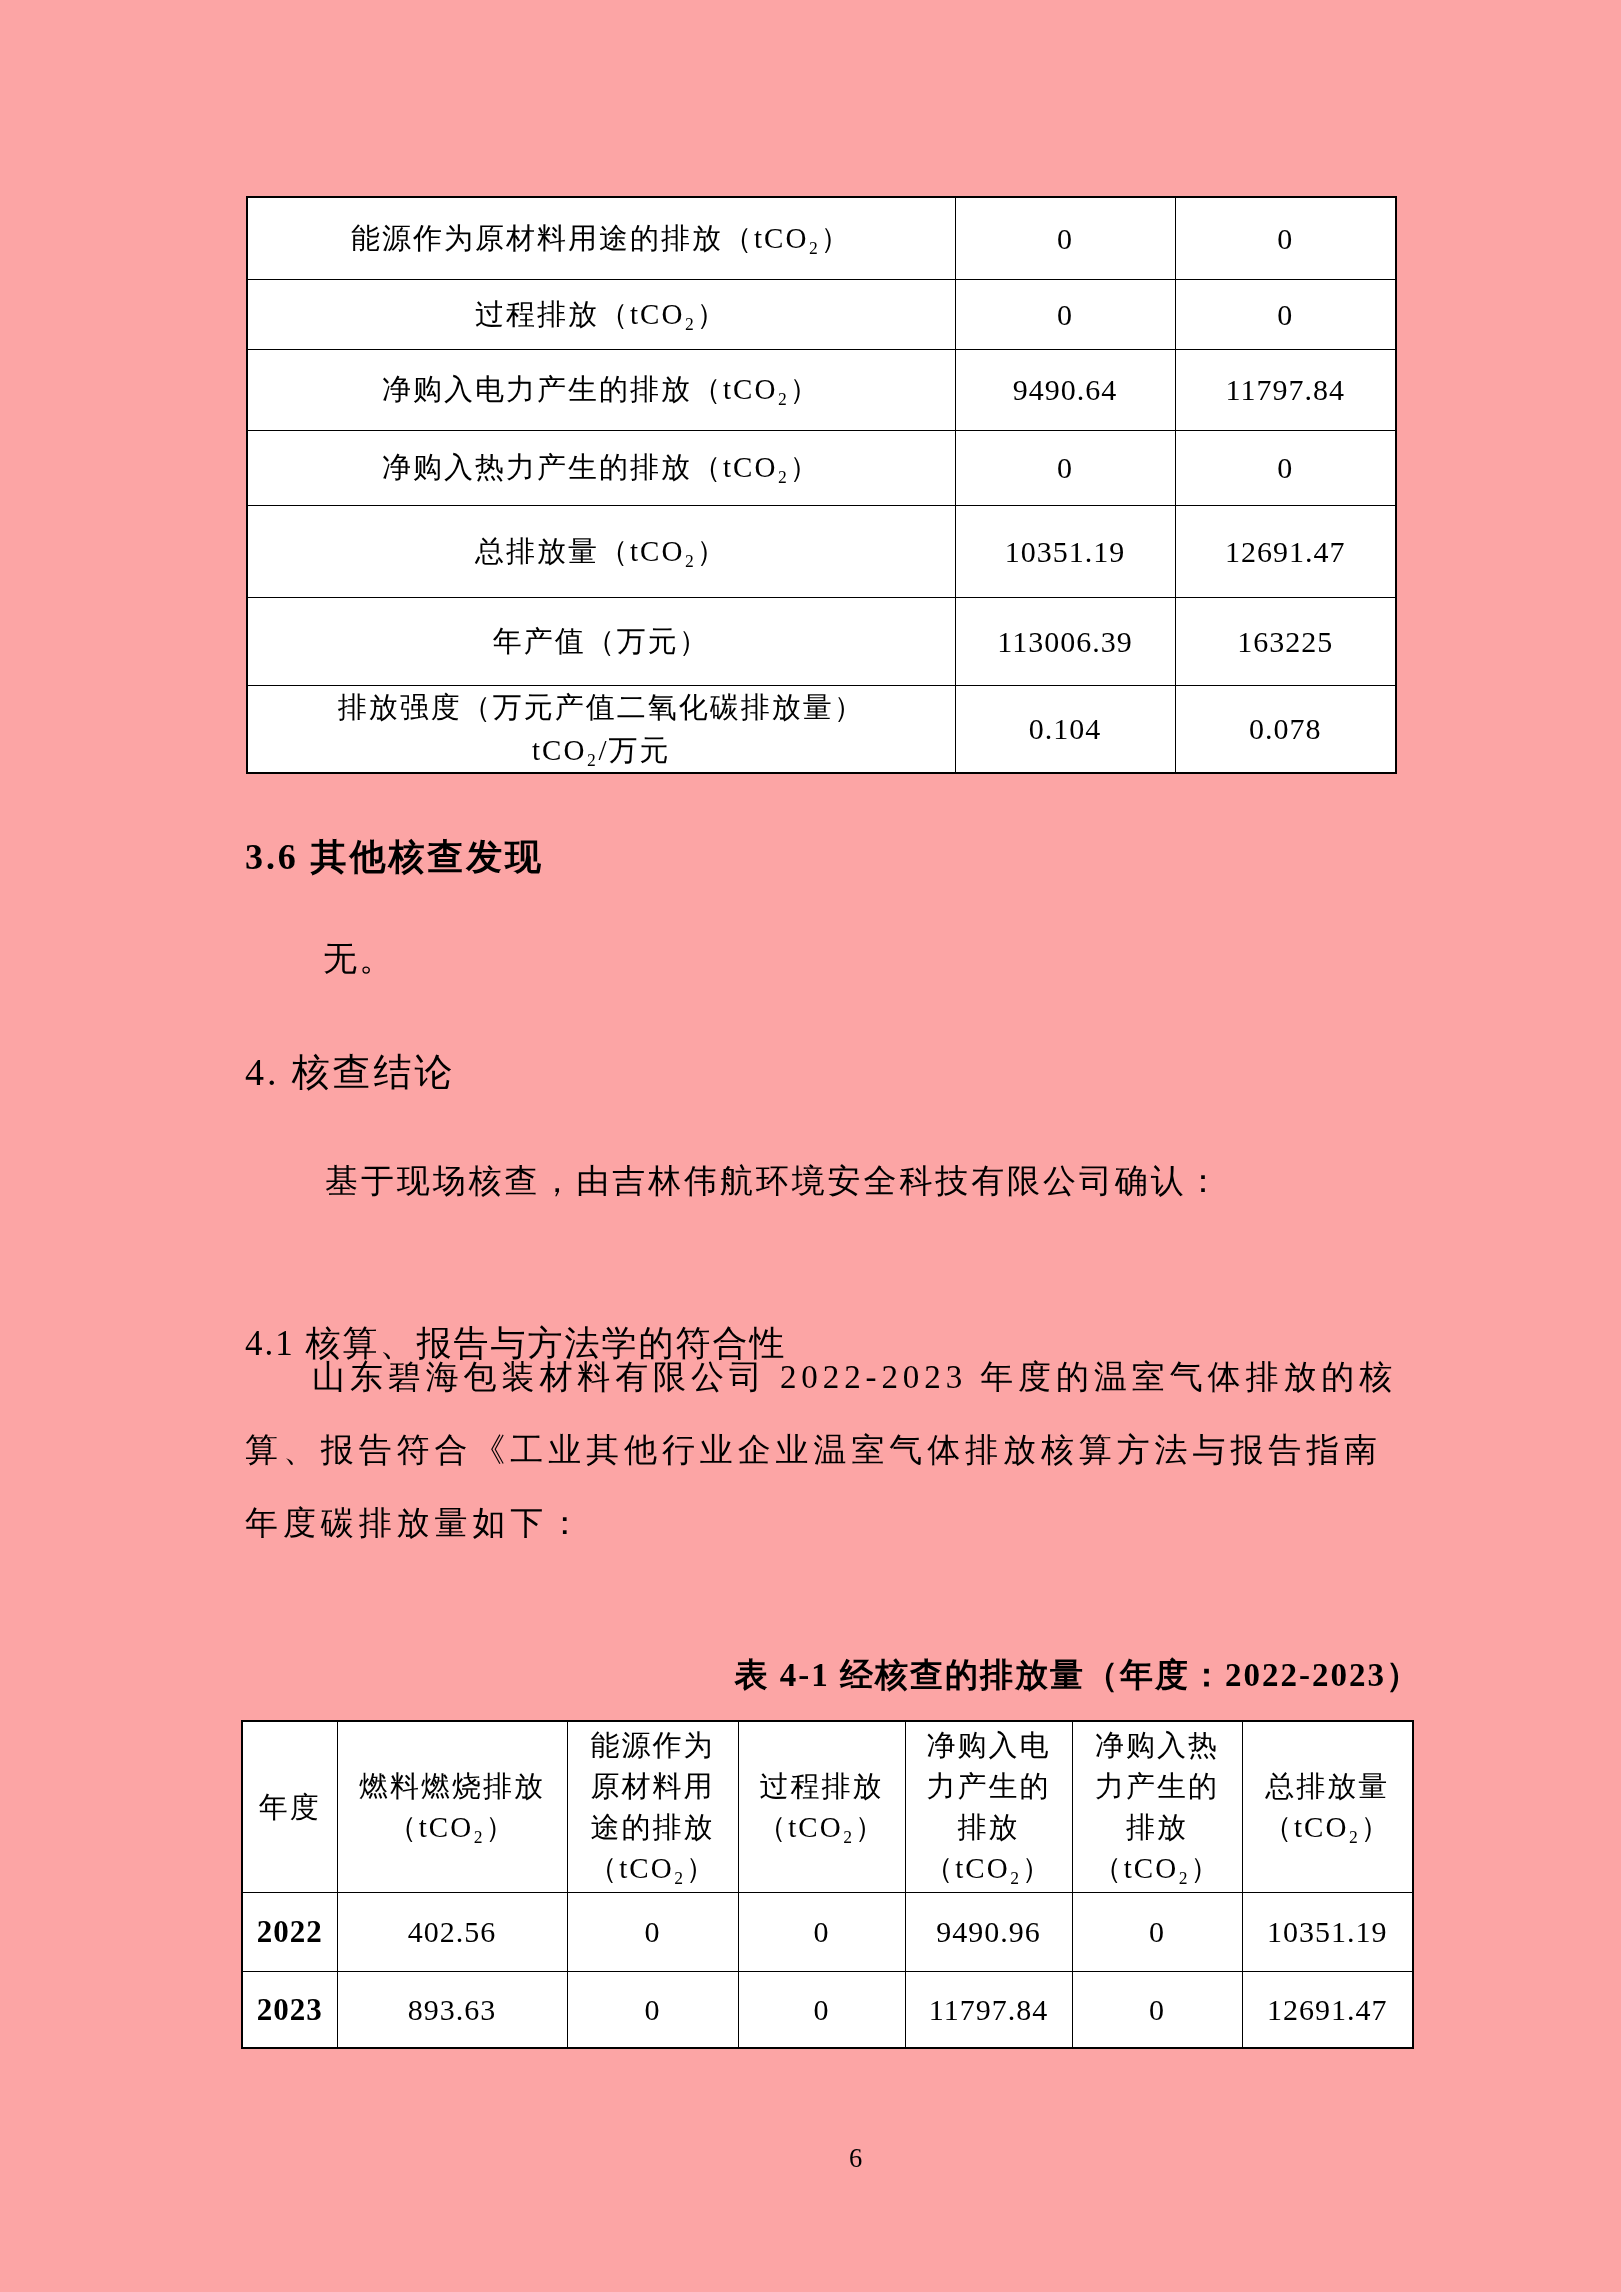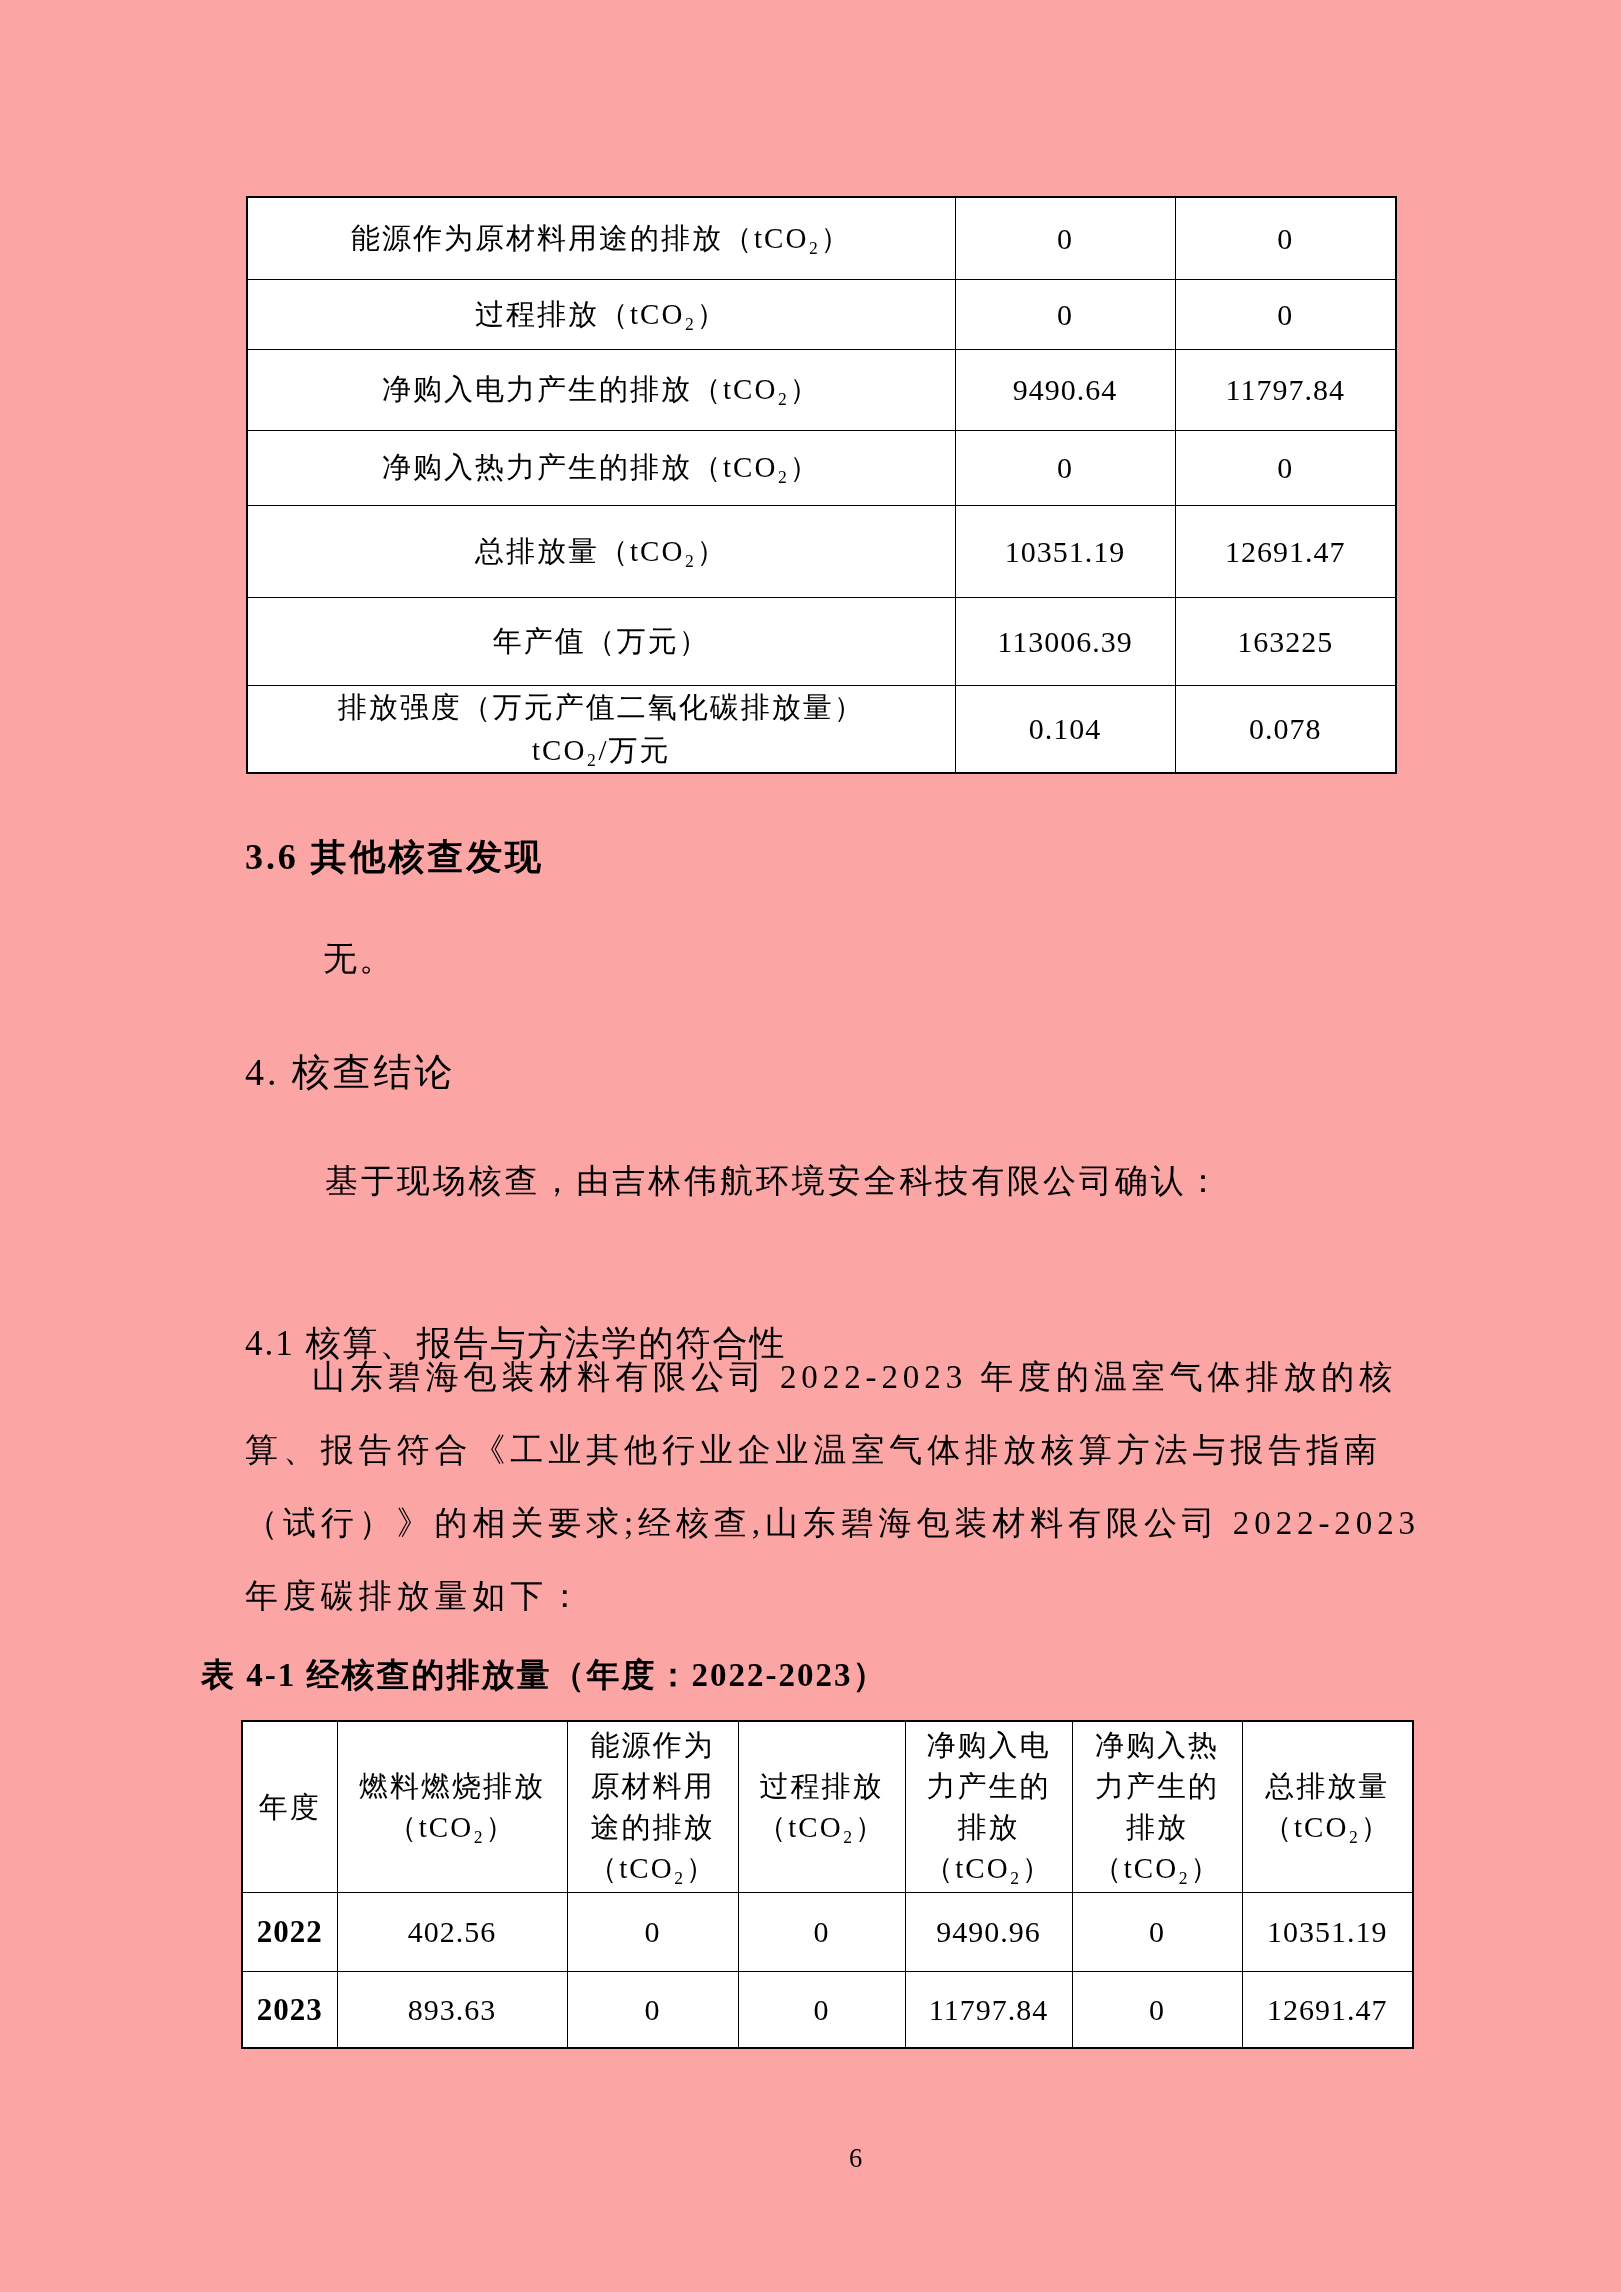--- a/index.html
+++ b/index.html
@@ -40,21 +40,21 @@
   
   .abs { position:absolute; white-space:nowrap; }
   .h36  { left:245px; top:833px;  font-size:36px; font-weight:bold; letter-spacing:2.9px; }
   .wu   { left:323px; top:936px;  font-size:34px; letter-spacing:2px; }
   .h4   { left:245px; top:1047px; font-size:38px; font-weight:normal; letter-spacing:2.9px; }
   .intro{ left:245px; top:1159px; font-size:33px; letter-spacing:2.9px; text-indent:80px; }
   .h41  { left:245px; top:1320px; font-size:35px; font-weight:normal; letter-spacing:2px; }
   .para { left:245px; top:1341px; font-size:33px; letter-spacing:4.9px; line-height:73px; }
   .para .pline { white-space:nowrap; }
   .para .pline:first-child { text-indent:67px; }
-  .t41-title { left:201px; top:1653px; width:1220px; text-align:left;
+  .t41-title { left:201px; top:1653px; width:1220px; text-align:right;
                font-size:33px; font-weight:bold; letter-spacing:2px; }
   .pageno { left:849px; top:2143px; font-size:26.5px; }
 </style>
 </head>
 <body>
 
 <div class="page">
 
   <table class="t1">
     <colgroup>
@@ -107,21 +107,20 @@
   <div class="abs h36">3.6 其他核查发现</div>
   <div class="abs wu">无。</div>
 
   <div class="abs h4">4. 核查结论</div>
   <div class="abs intro">基于现场核查，由吉林伟航环境安全科技有限公司确认：</div>
 
   <div class="abs h41">4.1 核算、报告与方法学的符合性</div>
   <div class="abs para">
     <div class="pline">山东碧海包装材料有限公司 2022-2023 年度的温室气体排放的核</div>
     <div class="pline">算、报告符合《工业其他行业企业温室气体排放核算方法与报告指南</div>
-    <div class="pline">（试行）》的相关要求;经核查,山东碧海包装材料有限公司 2022-2023</div>
     <div class="pline">年度碳排放量如下：</div>
   </div>
 
   <div class="abs t41-title">表 4-1 经核查的排放量（年度：2022-2023）</div>
 
   <table class="t2">
     <colgroup>
       <col style="width:95px">
         <col style="width:230px">
         <col style="width:171px">

